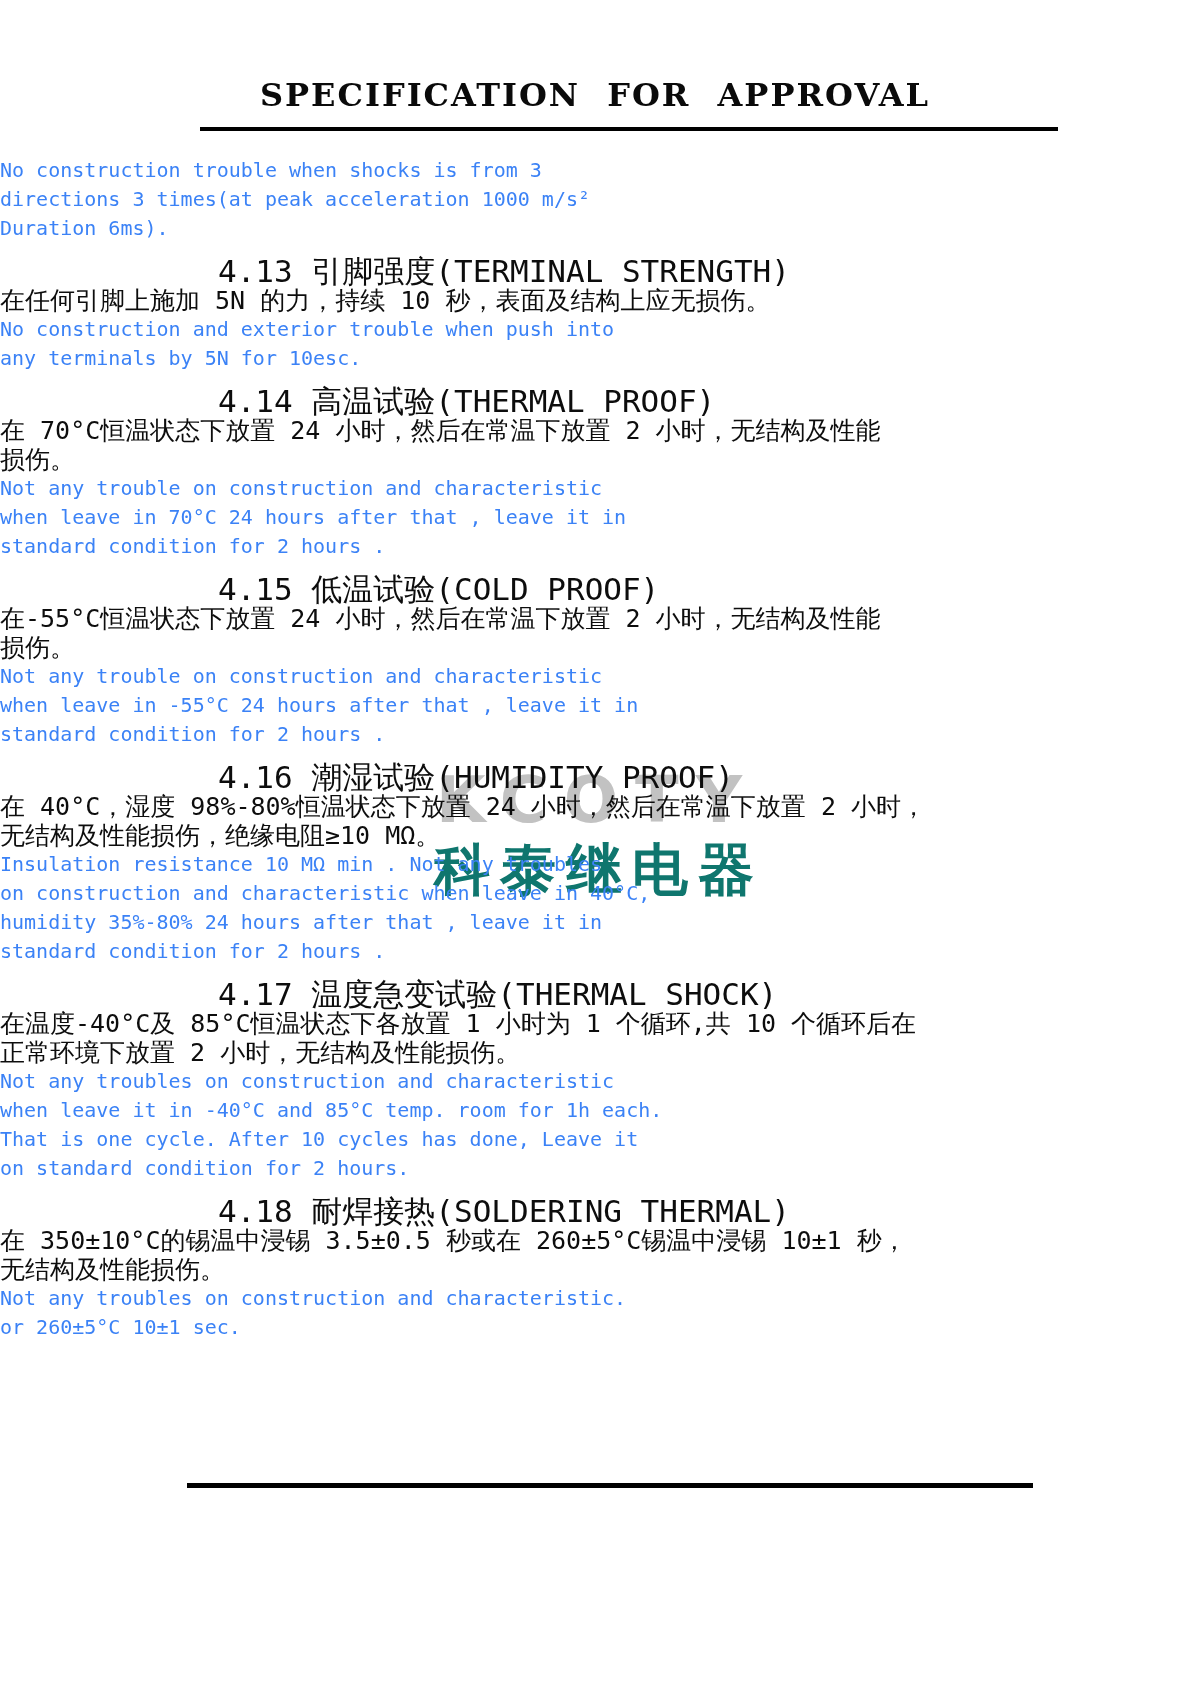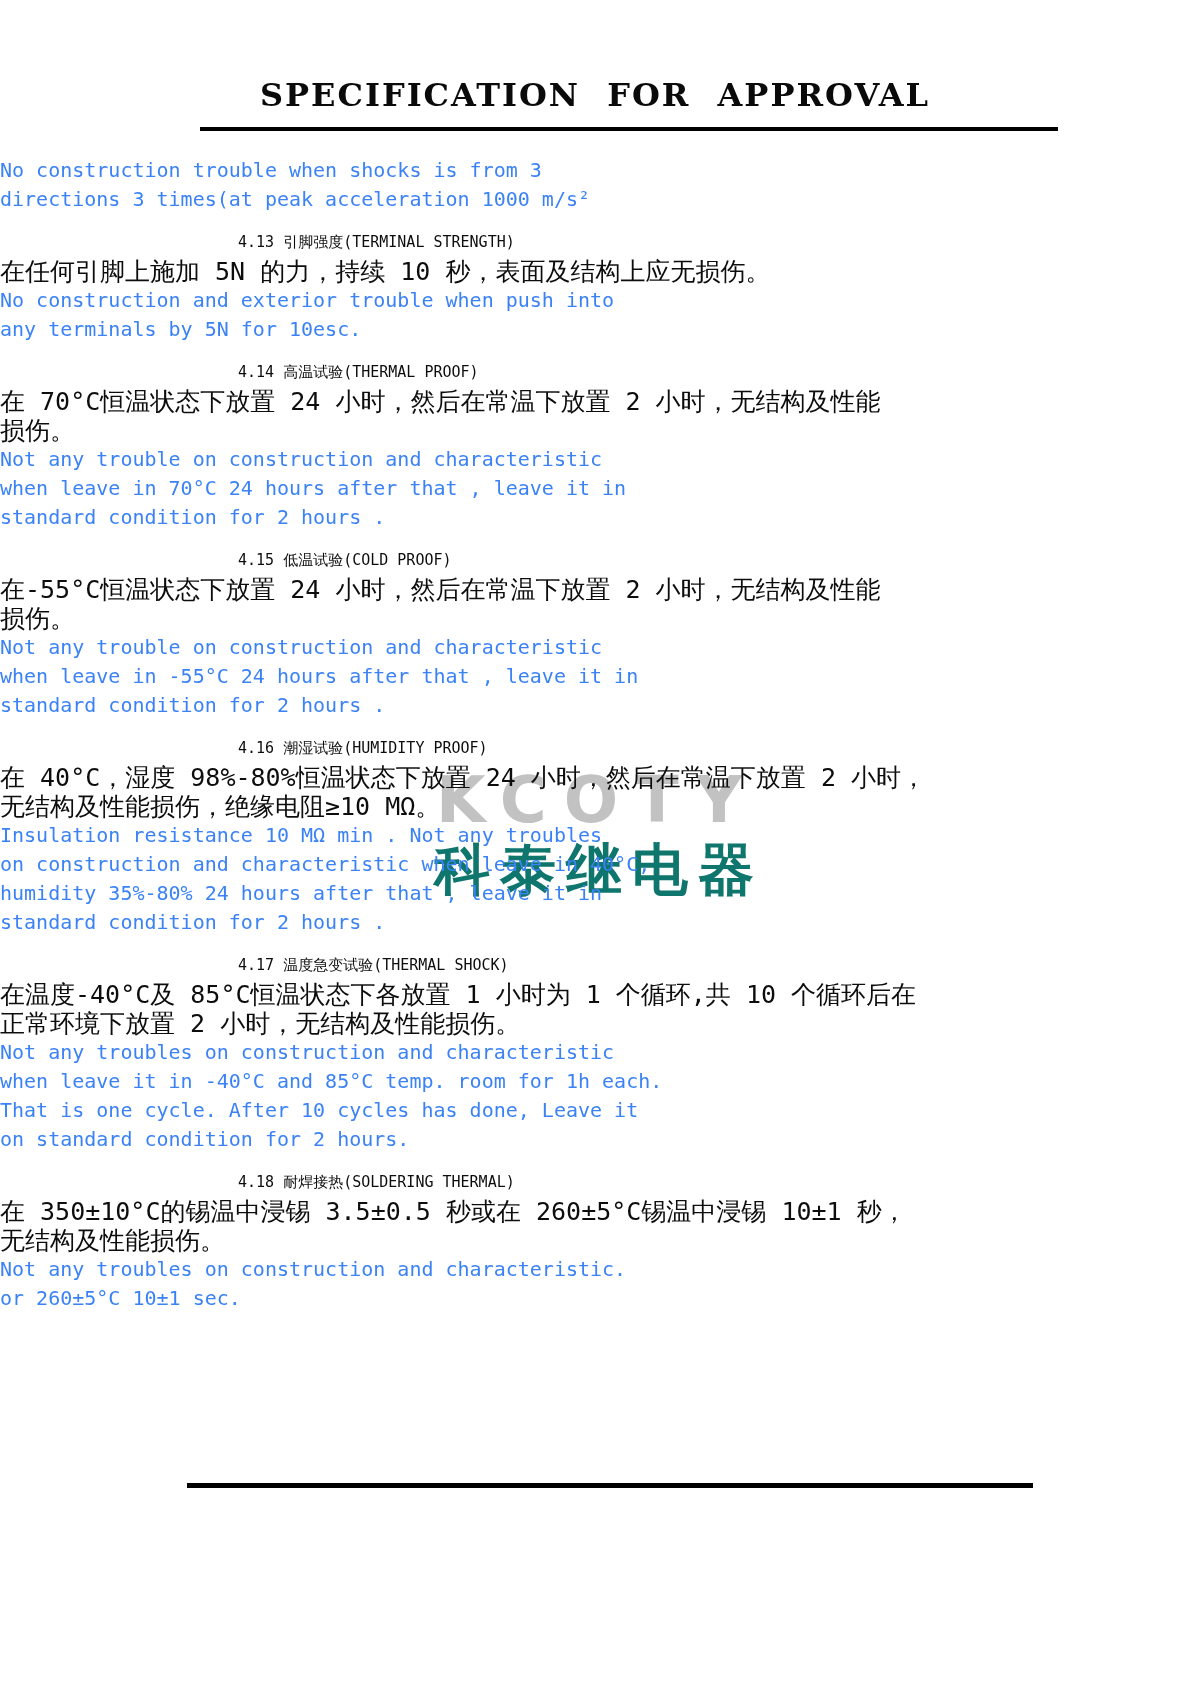--- a/index.html
+++ b/index.html
@@ -35,22 +35,22 @@
     position:absolute; left:434px; top:842px;
     font-family:"DejaVu Sans", sans-serif;
     font-weight:bold; font-size:56px; letter-spacing:10px;
     line-height:1;
   }
 
   .content { position:absolute; left:0; top:150px; width:100%; padding-top:6px; z-index:1; }
   section { margin:0 0 14px 0; }
   .sec-h {
     padding-left:218px;
-    font-size:15px; line-height:29px;
-    white-space:pre; color:#0d0d0d;margin-left:20px;
+    font-size:31px; line-height:29px;
+    white-space:pre; color:#0d0d0d;
   }
   .cn {
     font-size:25px; line-height:29px;
     white-space:pre; color:#0d0d0d;
   }
   .en {
     font-size:20px; line-height:29px;
     white-space:pre; color:#3b82f6;
   }
 </style>
@@ -65,20 +65,21 @@
   </div>
 
   <h1 class="title">SPECIFICATION FOR APPROVAL</h1>
   <div class="rule rule-top"></div>
 
   <main class="content">
 
     <section>
       <div class="en">No construction trouble when shocks is from 3</div>
       <div class="en">directions 3 times(at peak acceleration 1000 m/s²</div>
+      <div class="en">Duration 6ms).</div>
     </section>
 
     <section>
       <div class="sec-h">4.13 引脚强度(TERMINAL STRENGTH)</div>
       <div class="cn">在任何引脚上施加 5N 的力，持续 10 秒，表面及结构上应无损伤。</div>
       <div class="en">No construction and exterior trouble when push into</div>
       <div class="en">any terminals by 5N for 10esc.</div>
     </section>
 
     <section>

